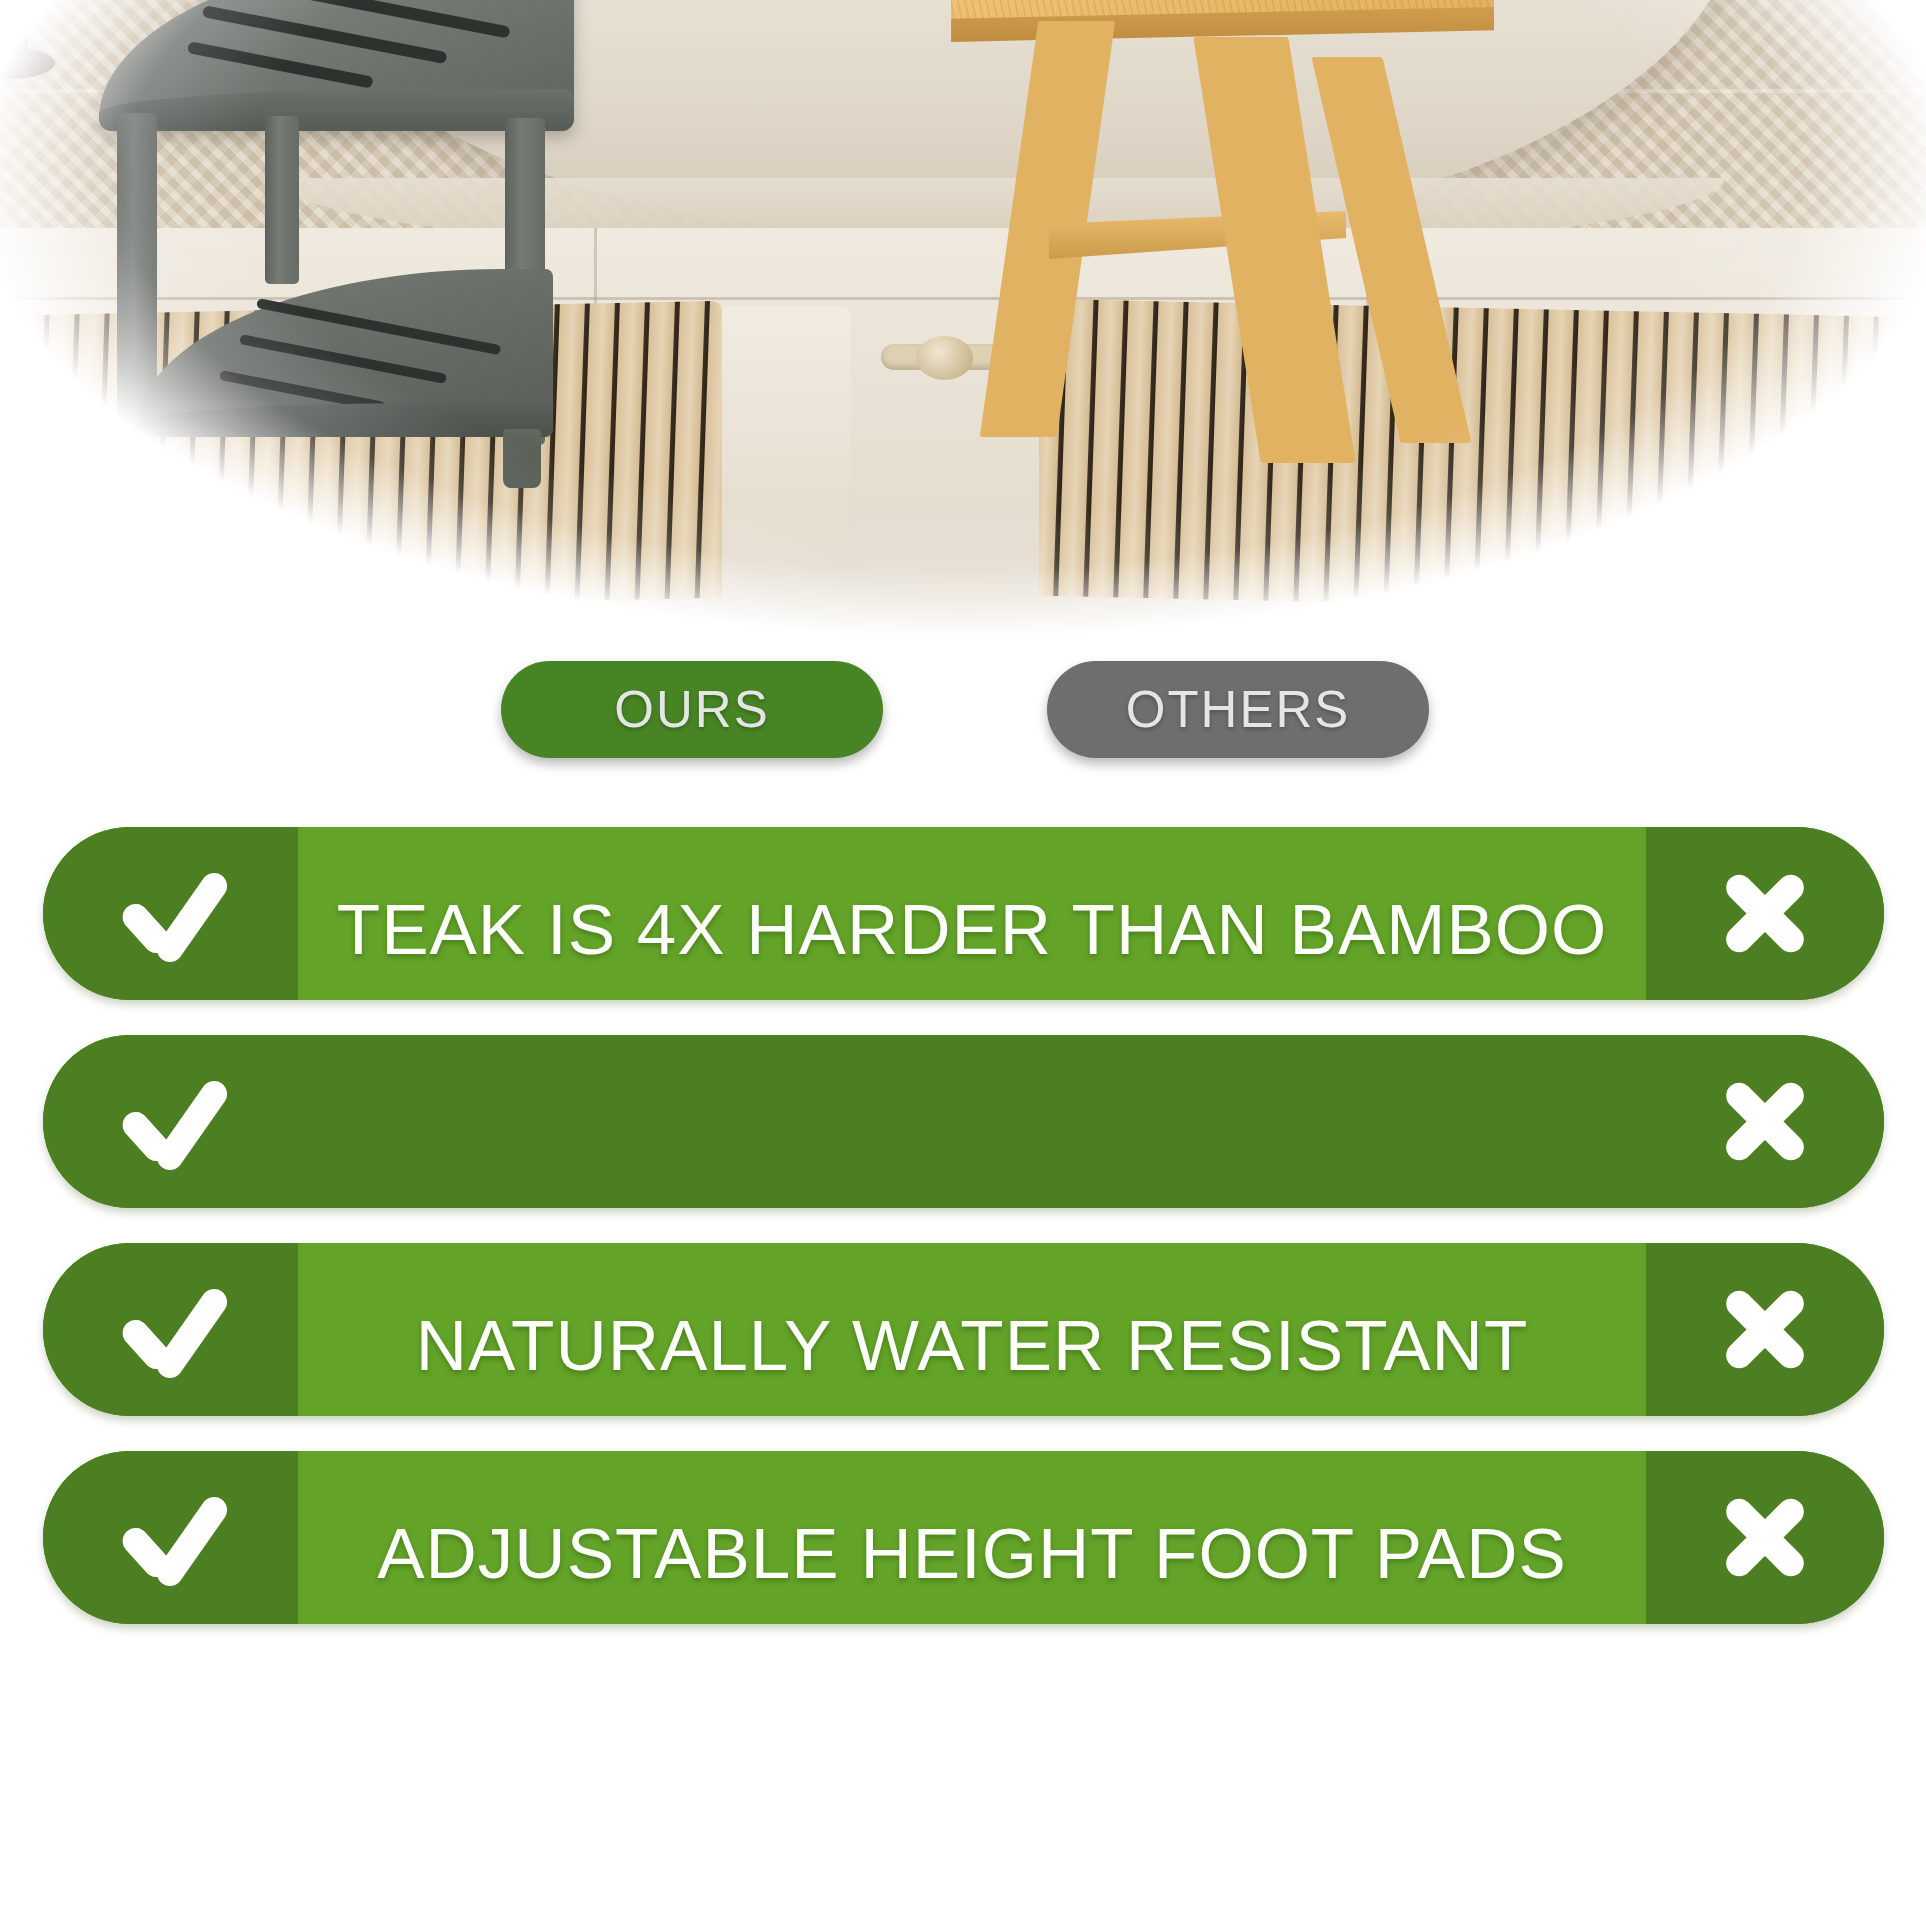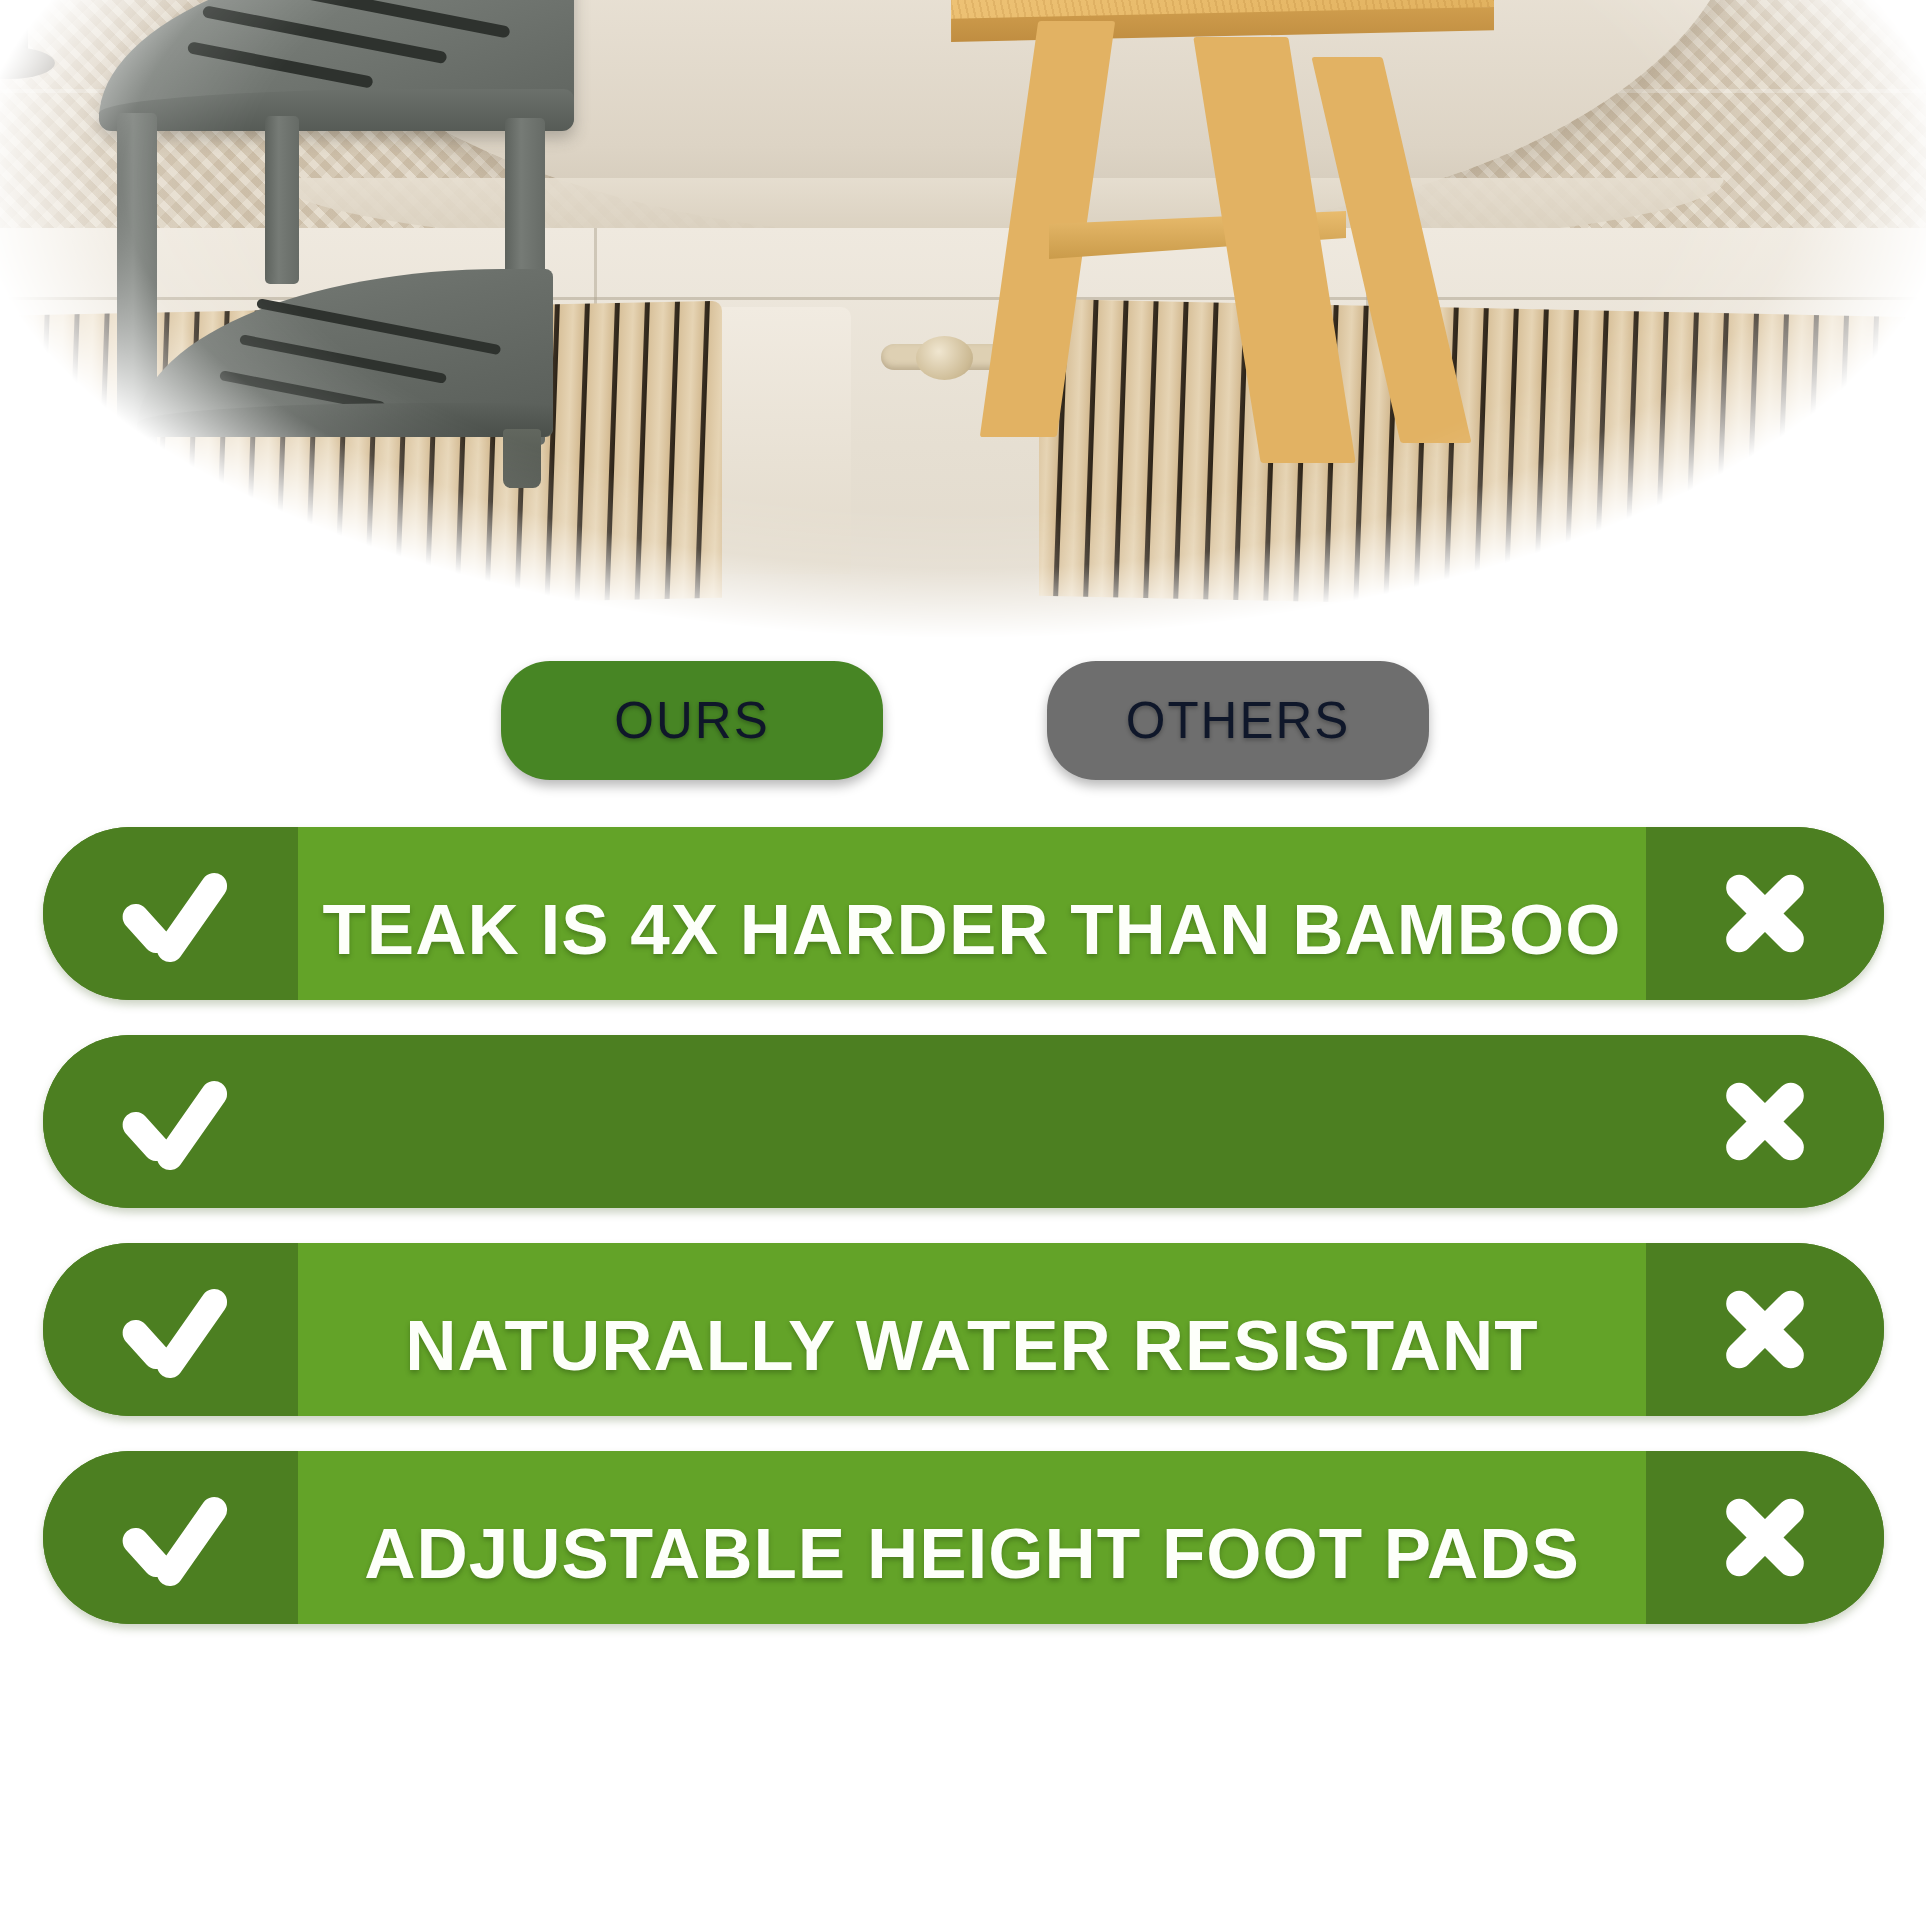--- a/index.html
+++ b/index.html
@@ -298,26 +298,26 @@
   .badges {
     position: absolute;
     left: 0;
     top: 661px;
     width: 1927px;
     height: 109px;
   }
   .badge {
     position: absolute;
     top: 0;
-    height: 119px;
+    height: 97px;
     border-radius: 49px;
     display: flex;
     align-items: center;
     justify-content: center;
-    color: #0f172a;
+    color: #e5e5e5;
     font-size: 51px;
     font-weight: 400;
     letter-spacing: 2px;
     box-shadow: 0 6px 12px rgba(0,0,0,0.28);
     text-shadow: 0 2px 4px rgba(0,0,0,0.28);
   }
   .badge-ours   { left: 501px; width: 382px; background: #478524; }
   .badge-others { left: 1047px; width: 382px; background: #6e6e6e; }
 
   
@@ -358,21 +358,21 @@
     top: 0;
     height: 173px;
     background: #63a328;
     display: flex;
     align-items: center;
     justify-content: center;
   }
   .row-label {
     color: #fdfffa;
     font-size: 71px;
-    font-weight: 700;
+    font-weight: 400;
     letter-spacing: 1px;
     text-align: center;
     text-shadow: 0 3px 5px rgba(30,60,10,0.35);
     white-space: nowrap;
     padding: 0 10px;
     margin-top: 32px;
   }
 
   
   .check-icon {

